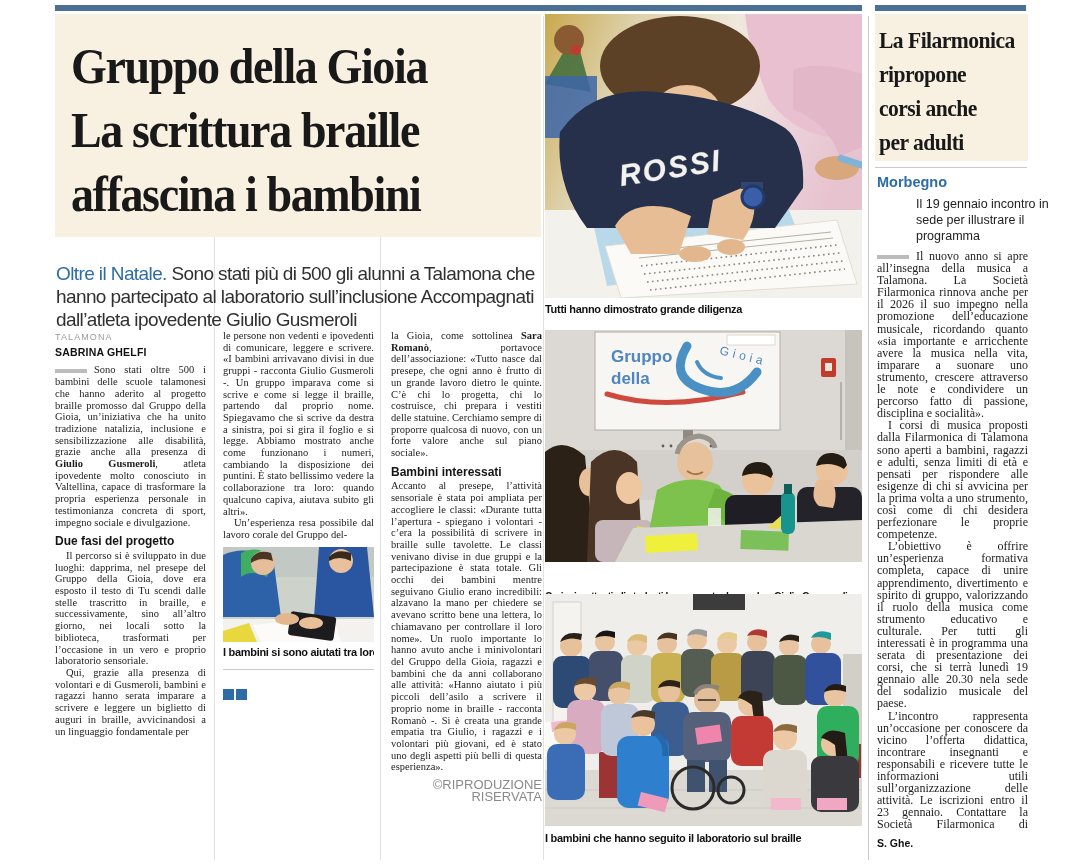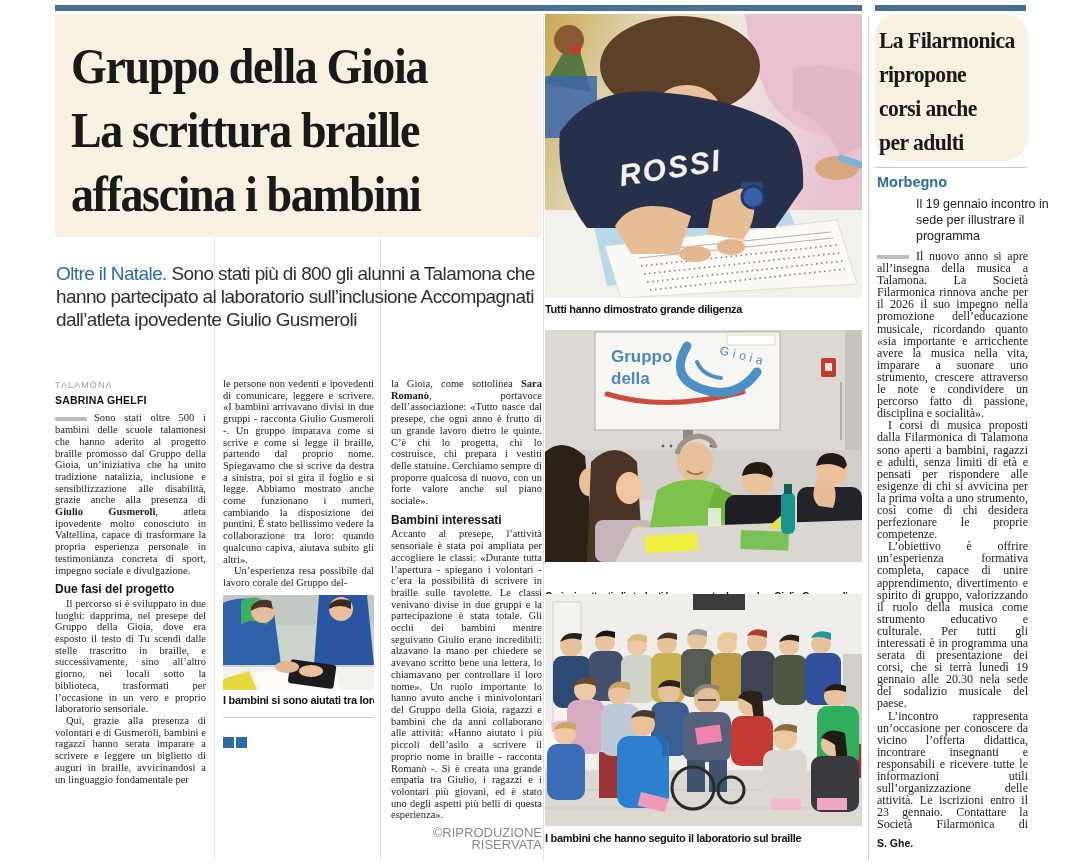--- a/index.html
+++ b/index.html
@@ -20,21 +20,21 @@
   .hl-line{font-size:50px;font-weight:700;line-height:64px;color:#191919;letter-spacing:-1.5px;
            transform:scaleX(.92);transform-origin:0 0;white-space:nowrap;}
   .standfirst{position:absolute;left:56px;top:243px;width:488px;height:92px;overflow:hidden;
               font-family:"Liberation Sans",sans-serif;font-size:19px;line-height:23px;
               color:#303030;letter-spacing:-0.6px;}
   .standfirst .lead{color:#2d6ca5;font-weight:400;}
 
   
   .cols{position:absolute;left:55px;top:330px;width:487px;height:536px;display:grid;
         grid-template-columns:151px 151px 151px;column-gap:17px;overflow:hidden;}
-  .col{overflow:hidden;font-size:10.5px;line-height:11.7px;margin-top:48px;}
+  .col{overflow:hidden;font-size:10.5px;line-height:11.7px;}
   .kicker{font-family:"Liberation Sans",sans-serif;font-size:9px;color:#9b9b9b;
           letter-spacing:1.1px;margin:2px 0 3px;}
   .byline{font-family:"Liberation Sans",sans-serif;font-size:10.5px;font-weight:700;
           color:#111;margin-bottom:6px;letter-spacing:.2px;}
   .lead-dash{display:inline-block;width:32px;height:4px;background:#bcbcbc;margin-right:7px;
              vertical-align:middle;}
   .col p{margin:0;text-align:justify;}
   .ind{text-indent:11px;}
   .subhead{font-family:"Liberation Sans",sans-serif;font-size:12px;font-weight:700;
            margin:8px 0 2px;color:#141414;}
@@ -55,21 +55,21 @@
   .photo1{top:14px;height:284px;}
   .photo2{top:330px;height:232px;}
   .photo3{top:594px;height:232px;}
   .photocap{position:absolute;left:545px;width:323px;overflow:hidden;white-space:nowrap;
             font-family:"Liberation Sans",sans-serif;font-weight:700;font-size:11px;
             letter-spacing:-0.3px;color:#111;}
   .cap1{top:303px;} .cap2{top:591px;font-size:10px;letter-spacing:-0.45px;} .cap3{top:832px;}
 
   
   .side-hlbox{position:absolute;left:875px;top:14px;width:153px;height:147px;background:#f8f1e2;
-              padding:9px 0 0 4px;box-sizing:border-box;border-radius:23px;}
+              padding:9px 0 0 4px;box-sizing:border-box;}
   .side-hl{font-size:24px;font-weight:700;line-height:34px;letter-spacing:-0.6px;color:#191919;
            transform:scaleX(.9);transform-origin:0 0;white-space:nowrap;}
   .side-rule{position:absolute;left:875px;top:167px;width:152px;height:1px;background:#c9c9c9;}
   .side-place{position:absolute;left:877px;top:174px;font-family:"Liberation Sans",sans-serif;
               font-weight:700;font-size:14.5px;color:#2d6ca5;}
   .side-deck{position:absolute;left:877px;top:196px;width:150px;
              font-family:Liberation Sans, sans-serif;font-size:12.5px;line-height:16px;color:#222;margin-left:39px;}
   .side-body{position:absolute;left:877px;top:250px;width:151px;height:578px;overflow:hidden;
              font-size:12px;line-height:12.1px;text-align:justify;color:#1c1c1c;}
   .side-body p{margin:0;text-align:justify;}
@@ -87,21 +87,21 @@
   <div class="vr vr2"></div>
   <div class="vr vr3"></div>
   <div class="vr vr4"></div>
 
   <div class="hl-box">
     <div class="hl-line">Gruppo della Gioia</div>
     <div class="hl-line">La scrittura braille</div>
     <div class="hl-line">affascina i bambini</div>
   </div>
 
-  <p class="standfirst"><span class="lead">Oltre il Natale.</span><span> Sono stati più di 800 gli alunni a Talamona che hanno partecipato al laboratorio sull’inclusione Accompagnati dall’atleta ipovedente Giulio Gusmeroli</span></p>
+  <p class="standfirst"><span class="lead">Oltre il Natale.</span><span> Sono stati più di 500 gli alunni a Talamona che hanno partecipato al laboratorio sull’inclusione Accompagnati dall’atleta ipovedente Giulio Gusmeroli</span></p>
 
   <div class="cols">
 
     <div class="col">
       <div class="kicker">TALAMONA</div>
       <div class="byline">SABRINA GHELFI</div>
       <p><span class="lead-dash"></span><span>Sono stati oltre 500 i bambini delle scuole talamonesi che hanno aderito al progetto braille promosso dal Gruppo della Gioia, un’iniziativa che ha unito tradizione natalizia, inclusione e sensibilizzazione alle disabilità, grazie anche alla presenza di </span><strong>Giulio Gusmeroli</strong><span>, atleta ipovedente molto conosciuto in Valtellina, capace di trasformare la propria esperienza personale in testimonianza concreta di sport, impegno sociale e divulgazione.</span></p>
       <div class="subhead">Due fasi del progetto</div>
       <p class="ind">Il percorso si è sviluppato in due luoghi: dapprima, nel presepe del Gruppo della Gioia, dove era esposto il testo di Tu scendi dalle stelle trascritto in braille, e successivamente, sino all’altro giorno, nei locali sotto la biblioteca, trasformati per l’occasione in un vero e proprio laboratorio sensoriale.</p>
       <p class="ind">Qui, grazie alla presenza di volontari e di Gusmeroli, bambini e ragazzi hanno serata imparare a scrivere e leggere un biglietto di auguri in braille, avvicinandosi a un linguaggio fondamentale per</p>

